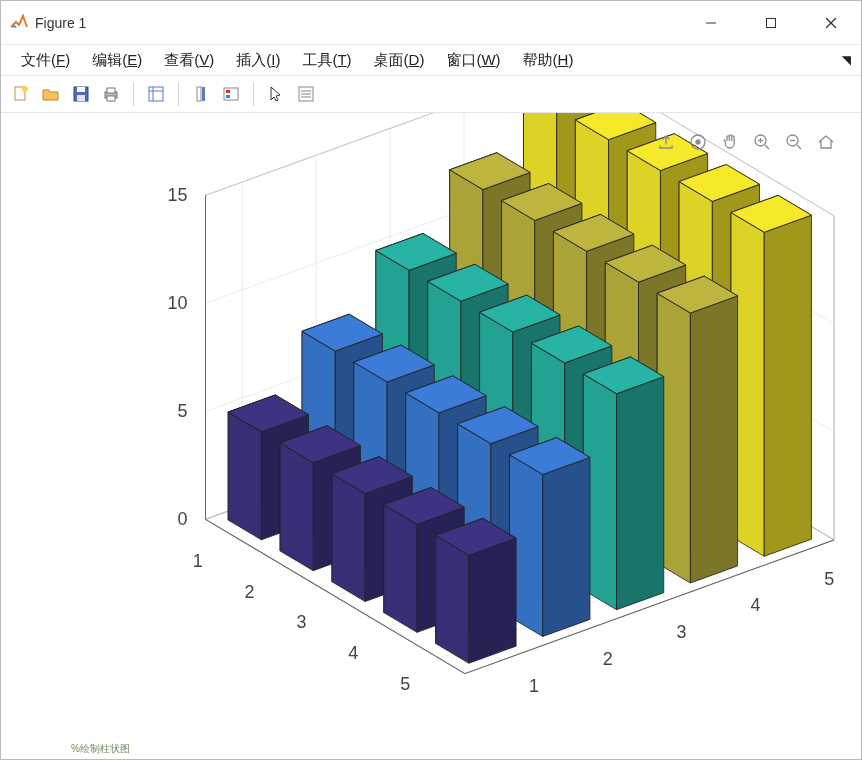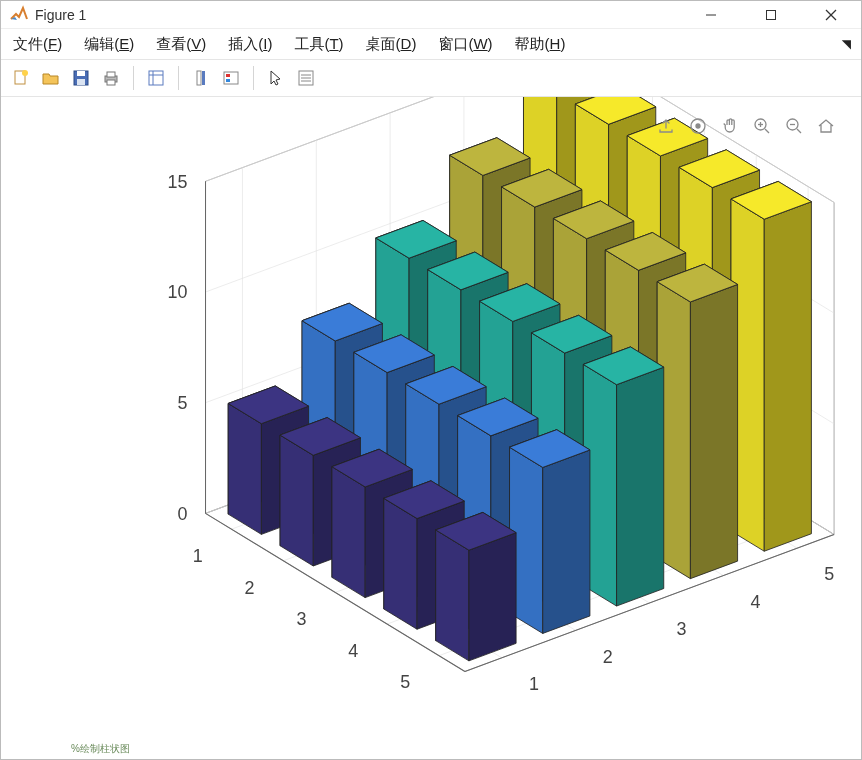--- a/index.html
+++ b/index.html
@@ -15,21 +15,21 @@
   .window {
     background: #fff;
     width: 862px;
     height: 760px;
     display: flex;
     flex-direction: column;
     border: 1px solid #bbb;
   }
   
   .titlebar {
-    height: 28px;
+    height: 44px;
     display: flex;
     align-items: center;
     background: #fff;
     border-bottom: 1px solid #eee;
   }
   .titlebar .icon-ml {
     width: 20px; height: 20px; margin: 0 6px 0 8px;
     display: inline-flex; align-items: center; justify-content: center;
   }
   .titlebar .title { font-size: 14px; color: #333; flex: 0 0 auto; }
@@ -37,21 +37,21 @@
   .winbtn {
     width: 60px; height: 32px; display: flex; align-items: center; justify-content: center;
     font-size: 14px; color: #333;
   }
 
   
   .menubar {
     height: 30px;
     display: flex;
     align-items: center;
-    padding: 0 8px;
+    padding: 0 16px;
     gap: 14px;
     background: #fff;
     position: relative;
   }
   .menubar .menuitem {
     font-size: 15px;
     color: #222;
     padding: 2px 4px;
     border-radius: 2px;
     white-space: nowrap;

